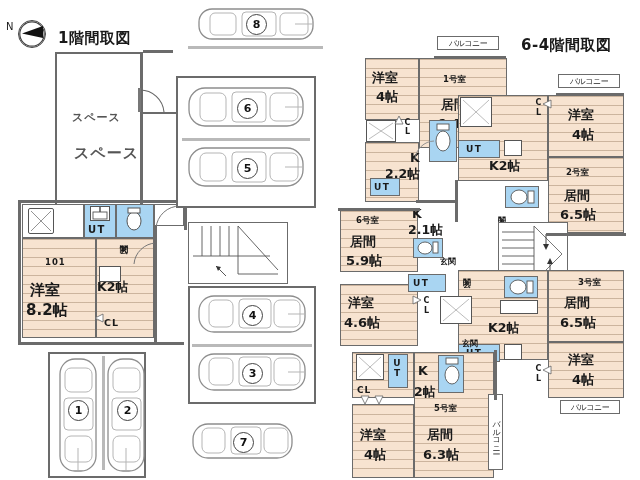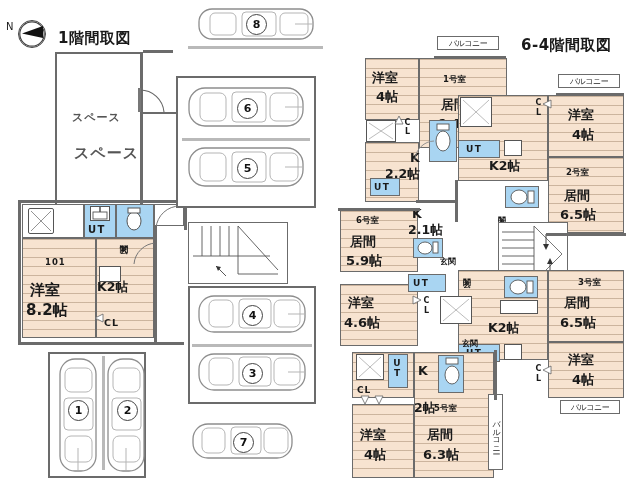--- a/index.html
+++ b/index.html
@@ -386,21 +386,21 @@
     <polygon points="3,0 11,0 7,8" fill="#fff" stroke="#666" stroke-width="0.8"></polygon>
     <polygon points="17,0 25,0 21,8" fill="#fff" stroke="#666" stroke-width="0.8"></polygon>
   </svg>
 
   <div class="floor" style="left:352px;top:404px;width:62px;height:74px;border:1.8px solid #6b6b6b;"></div>
   <div class="lbl room2" style="left:360px;top:428px;">洋室</div>
   <div class="lbl room2" style="left:364px;top:448px;">4帖</div>
 
   <div class="floor" style="left:414px;top:352px;width:80px;height:126px;border:1.8px solid #6b6b6b;"></div>
   <div class="lbl k" style="left:418px;top:365px;">K</div>
-  <div class="lbl k" style="left:414px;top:402px;">2帖</div>
+  <div class="lbl k" style="left:414px;top:386px;">2帖</div>
   <div class="wet" style="left:438px;top:355px;width:26px;height:38px;border:1.2px solid #6b6b6b;"></div>
   <svg class="abs" style="left:443px;top:358px;" width="18" height="32">
     <rect x="3" y="0" width="12" height="6" fill="#fff" stroke="#555" stroke-width="0.9"></rect>
     <ellipse cx="9" cy="17" rx="7" ry="9" fill="#fff" stroke="#555" stroke-width="0.9"></ellipse>
   </svg>
   <div class="lbl" style="left:462px;top:340px;font-size:8px;font-weight:bold;">玄関</div>
   <div class="lbl unitno" style="left:434px;top:404px;">5号室</div>
   <div class="lbl room2" style="left:427px;top:428px;">居間</div>
   <div class="lbl room2" style="left:423px;top:448px;">6.3帖</div>
 

